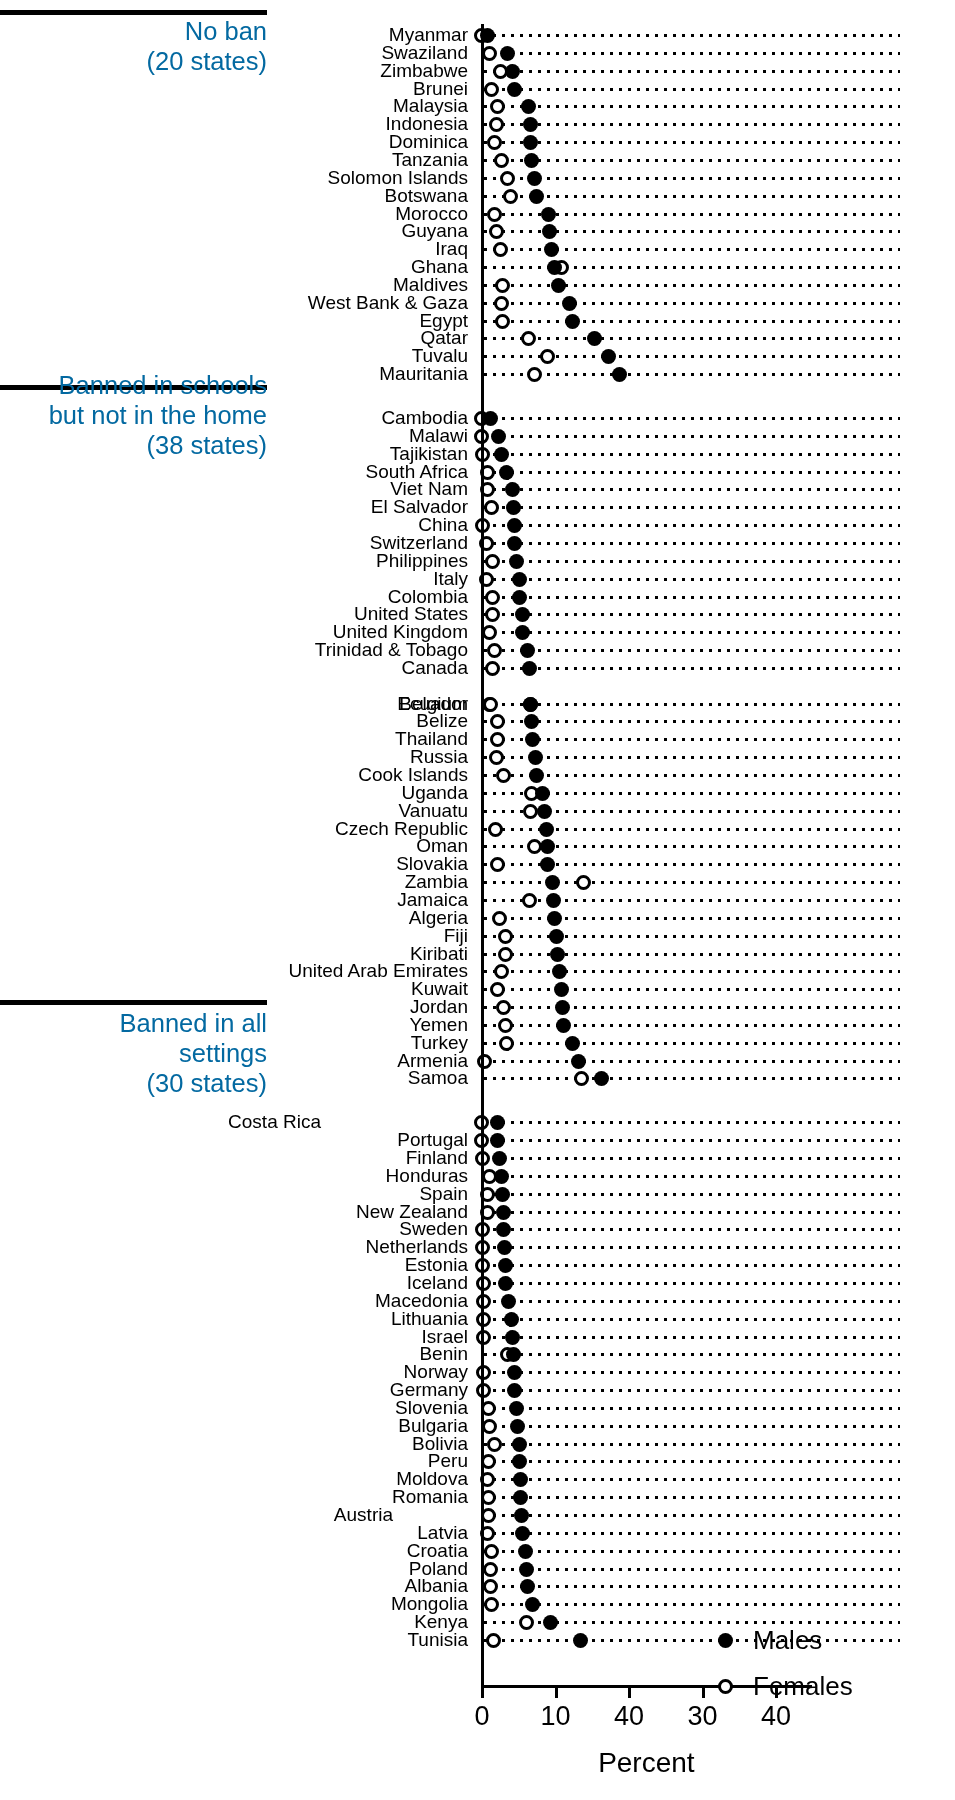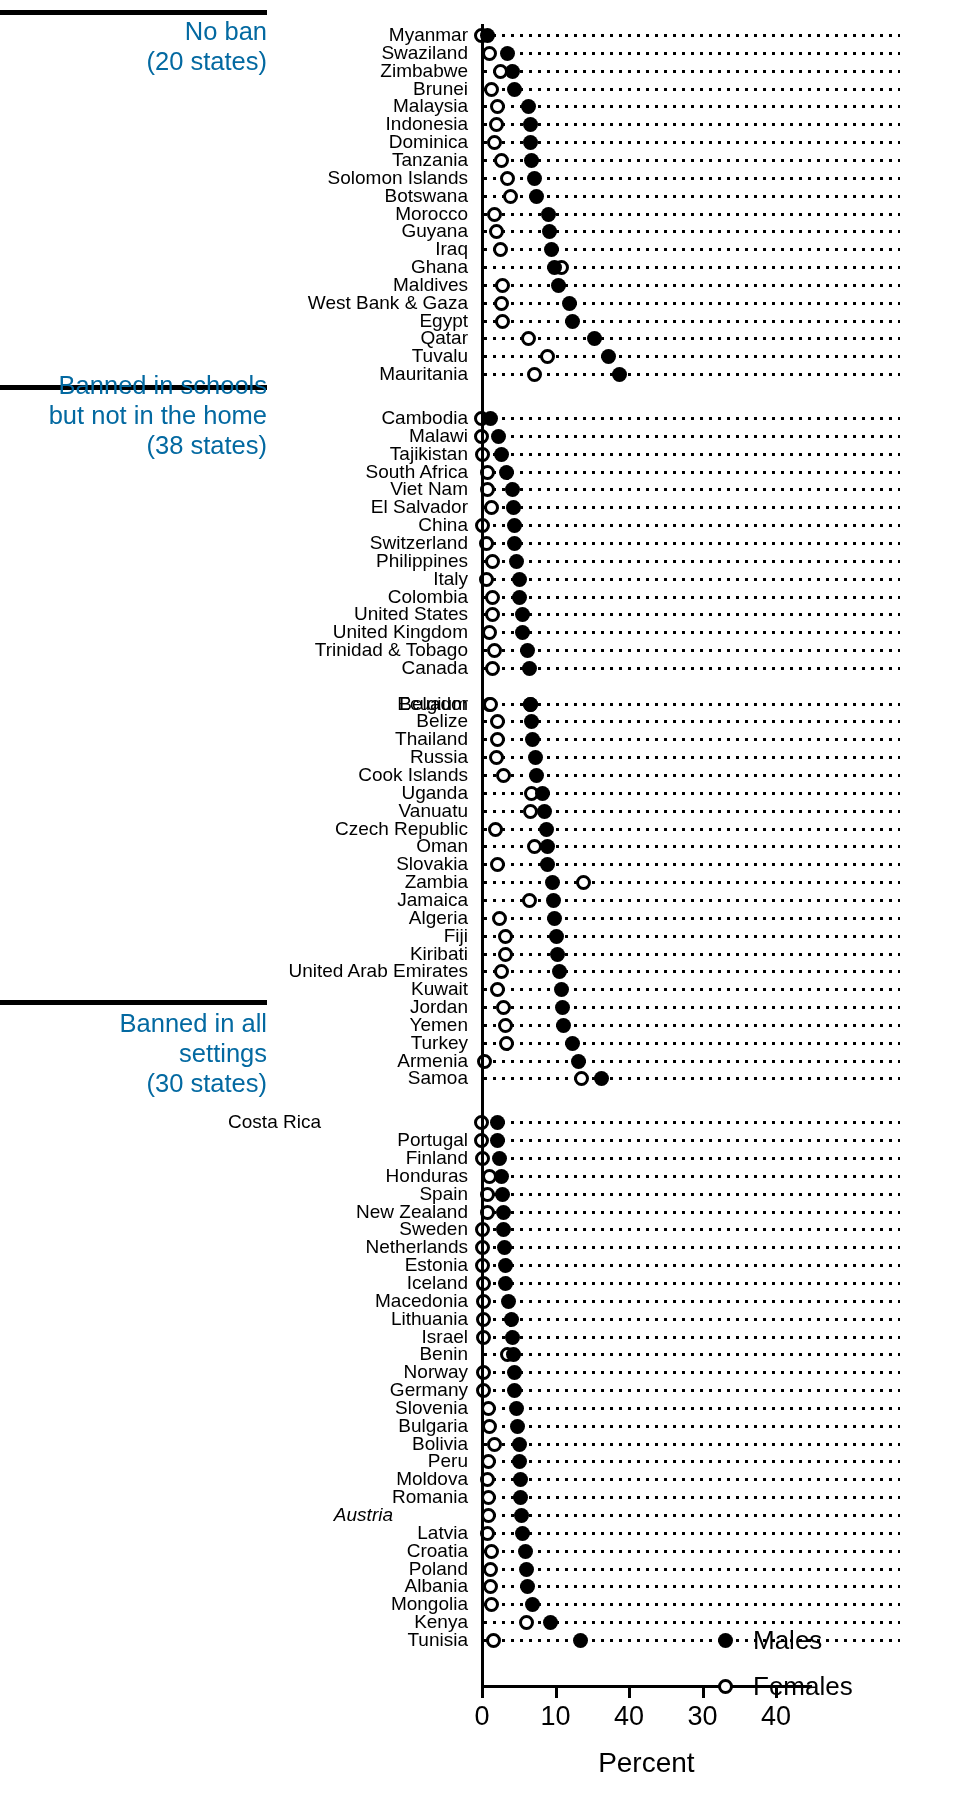--- a/index.html
+++ b/index.html
@@ -601,21 +601,21 @@
         <div class="dotline" style="left: 484px; width: 416px; background-image: repeating-linear-gradient(to right, rgb(0, 0, 0) 0px, rgb(0, 0, 0) 3px, transparent 3px, transparent 9px);"></div>
         <div class="dot female" style="left: 487.615px;"></div>
         <div class="dot male" style="left: 520.69px;"></div>
       </div>
       <div class="row" style="top: 1468.15px; width: 955px;">
         <div class="row-label" style="right: 487px;">Romania</div>
         <div class="dotline" style="left: 484px; width: 416px; background-image: repeating-linear-gradient(to right, rgb(0, 0, 0) 0px, rgb(0, 0, 0) 3px, transparent 3px, transparent 9px);"></div>
         <div class="dot female" style="left: 488.35px;"></div>
         <div class="dot male" style="left: 520.69px;"></div>
       </div>
-      <div class="row" style="top: 1486px; width: 880px; font-style: italic;">
+      <div class="row" style="top: 1486px; width: 880px;">
         <div class="row-label" style="right: 487px;">Austria</div>
         <div class="dotline" style="left: 484px; width: 416px; background-image: repeating-linear-gradient(to right, rgb(0, 0, 0) 0px, rgb(0, 0, 0) 3px, transparent 3px, transparent 9px);"></div>
         <div class="dot female" style="left: 488.35px;"></div>
         <div class="dot male" style="left: 521.425px;"></div>
       </div>
       <div class="row" style="top: 1503.85px; width: 955px;">
         <div class="row-label" style="right: 487px;">Latvia</div>
         <div class="dotline" style="left: 484px; width: 416px; background-image: repeating-linear-gradient(to right, rgb(0, 0, 0) 0px, rgb(0, 0, 0) 3px, transparent 3px, transparent 9px);"></div>
         <div class="dot female" style="left: 487.615px;"></div>
         <div class="dot male" style="left: 522.16px;"></div>

